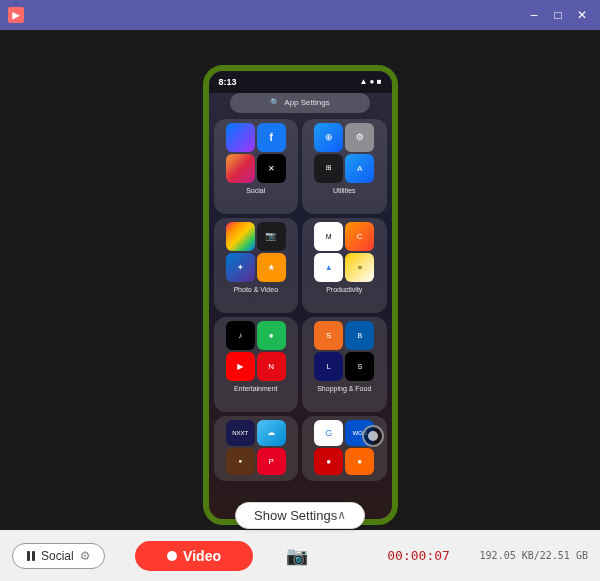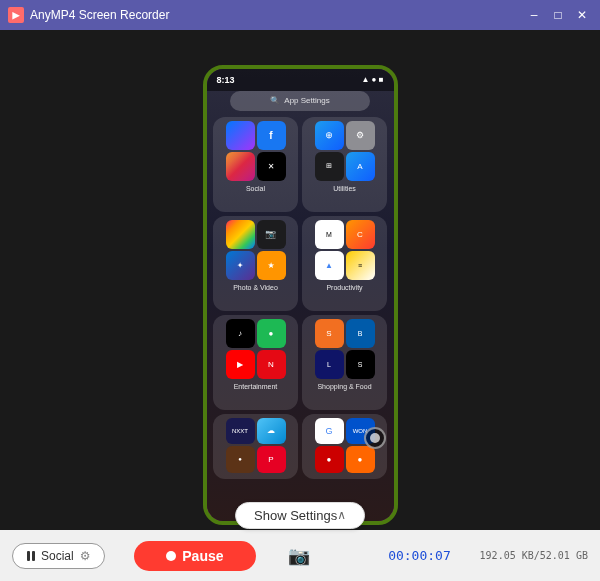--- a/index.html
+++ b/index.html
@@ -66,21 +66,21 @@
     }
 
     
     .phone-container {
       width: 195px;
       height: 460px;
       background: #701a75;
       border-radius: 20px;
       overflow: hidden;
       position: relative;
-      border: 4px solid #4d7c0f;
+      border: 6px solid #4d7c0f;
       margin-top: 29px;
     }
 
     
     .phone-status-bar {
       width: 100%;
       height: 22px;
       background: rgba(0,0,0,0.5);
       display: flex;
       align-items: center;
@@ -297,21 +297,21 @@
       height: 30px;
       background: transparent;
       border: none;
       cursor: pointer;
       display: flex; align-items: center; justify-content: center;
       font-size: 18px;
       color: #555;
     }
 
     .timer-display {
-      color: #1d4ed8;
+      color: #b91c1c;
       font-size: 13px;
       font-family: monospace;
       font-weight: 500;
       margin-left: 45px;
     }
 
     .file-size-display {
       color: #666;
       font-size: 10px;
       font-family: monospace;
@@ -340,21 +340,20 @@
       font-size: 12px;
       color: #666;
     }
   </style>
 </head>
 <body>
 
 <div class="title-bar">
   <div class="title-bar-left">
     <div class="title-bar-icon">▶</div>
-    <span class="title-bar-title">AnyMP4 Screen Recorder</span>
   </div>
   <div class="title-bar-controls">
     <button class="title-btn">–</button>
     <button class="title-btn">□</button>
     <button class="title-btn close">✕</button>
   </div>
 </div>
 
 <div class="main-area">
   <div class="phone-container">
@@ -475,24 +474,24 @@
       <span class="pause-icon">
         <span class="pause-bar"></span>
         <span class="pause-bar"></span>
       </span>
       <span>Social</span>
       <span style="font-size:12px;color:#888;">⚙</span>
     </button>
 
     <button class="stop-btn">
       <span class="record-dot"></span>
-      <span>Pause</span>
+      <span>Video</span>
     </button>
 
     <button class="camera-btn">
       <span>📷</span>
     </button>
 
     <span class="timer-display">00:00:07</span>
 
-    <span class="file-size-display">192.05 KB/52.01 GB</span>
+    <span class="file-size-display">192.05 KB/22.51 GB</span>
   </div>
 </div>
 
 </body></html>

